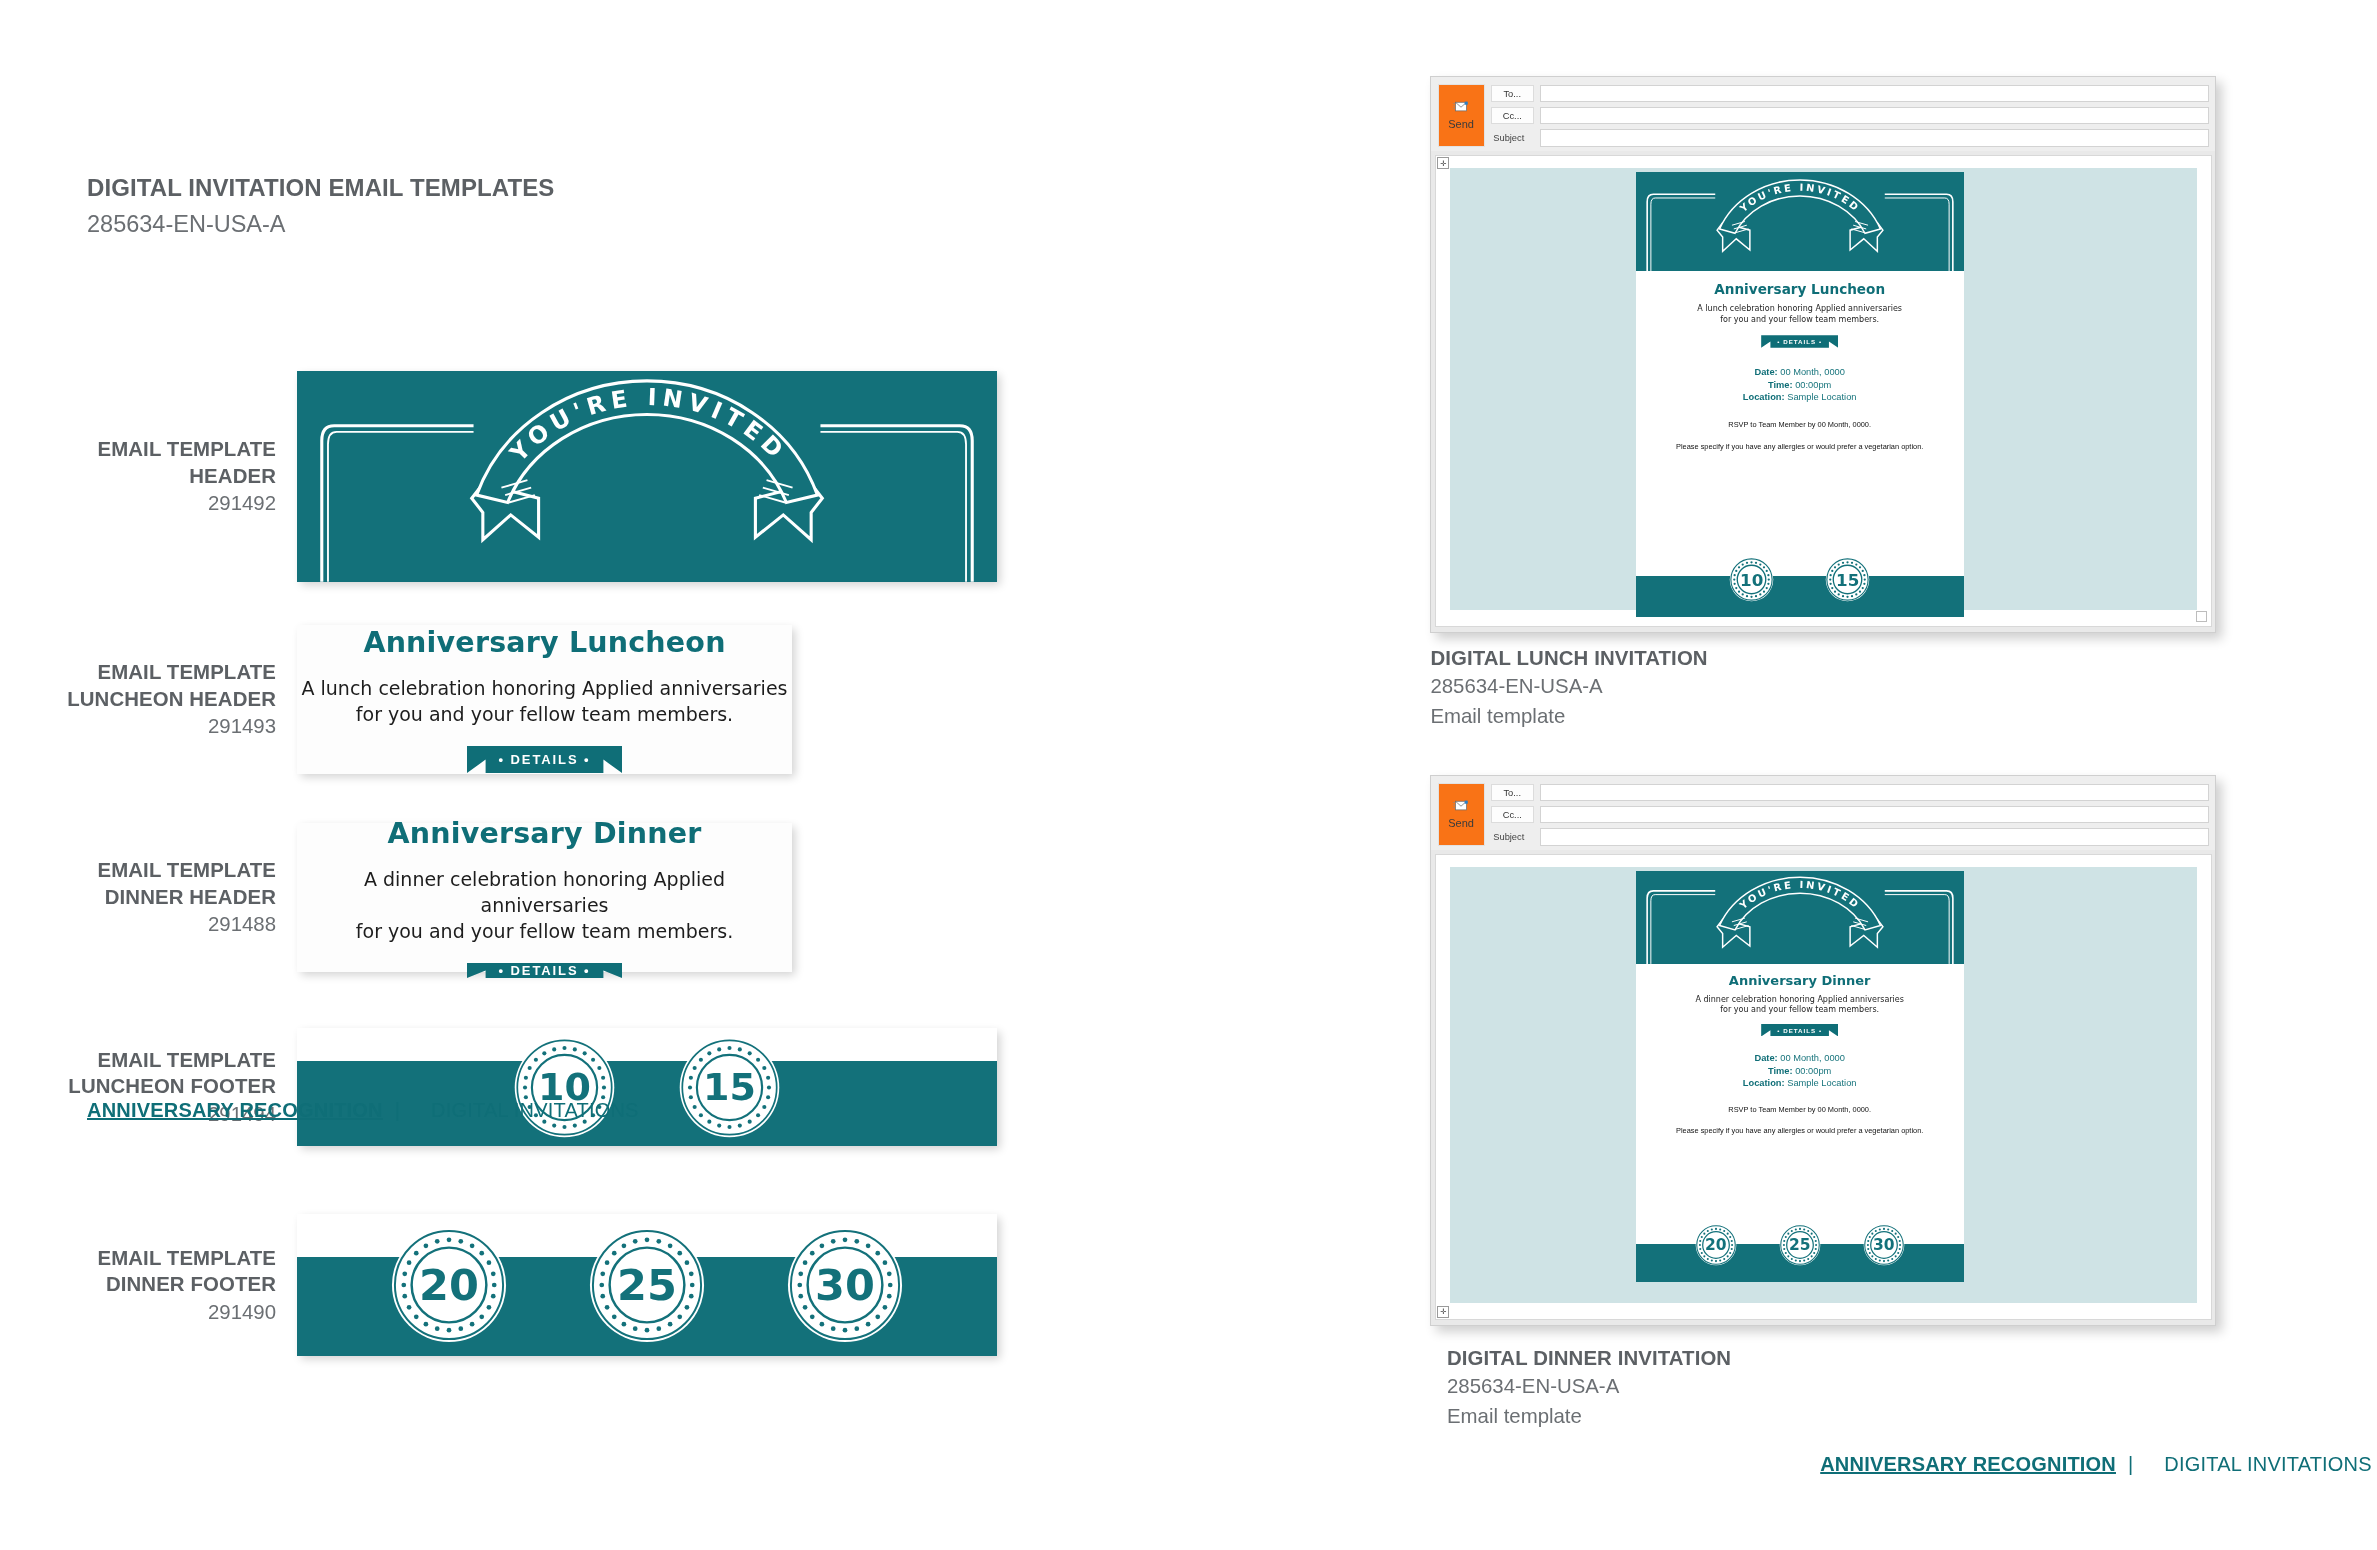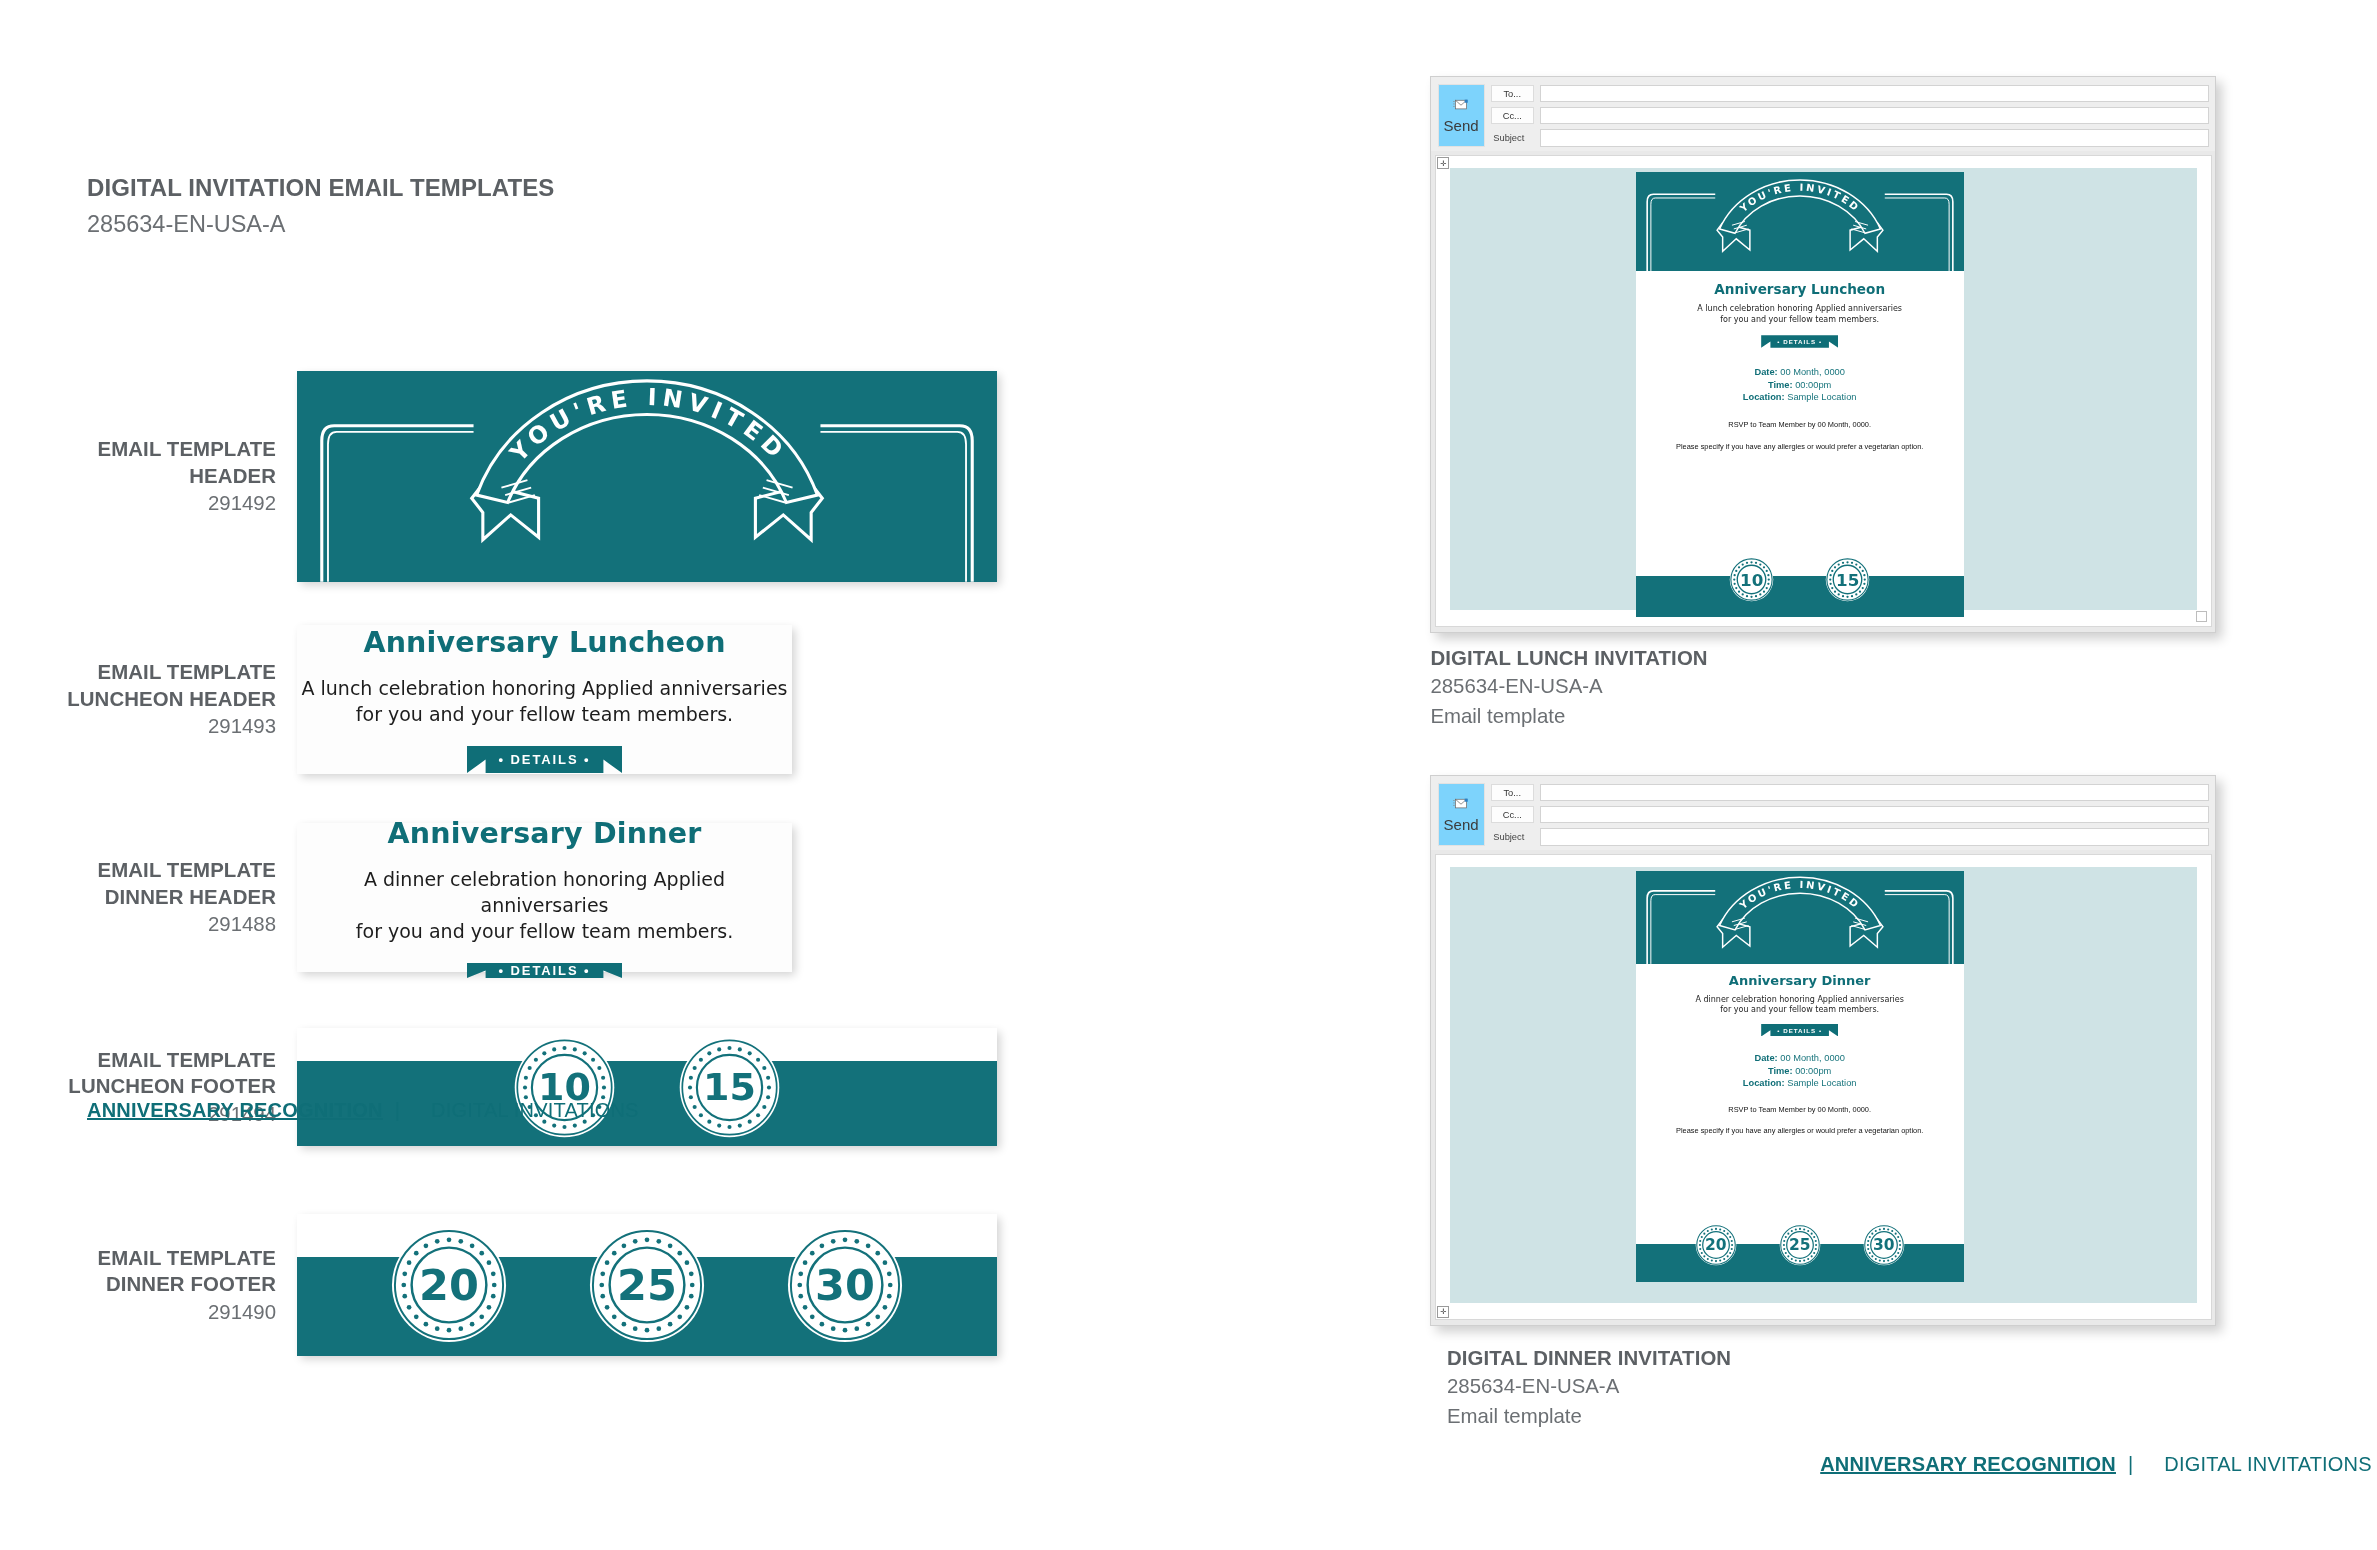--- a/index.html
+++ b/index.html
@@ -74,23 +74,23 @@
 
   .win{
     position:absolute;background:#e9e9e9;border:0.6px solid #cfcfcf;
     box-shadow:5.6px 5.6px 10.5px rgba(0,0,0,.19);box-sizing:border-box;
   }
   .win .chrome{
     position:relative;height:74px;background:#eeeeee;box-sizing:border-box;
     display:flex;padding:7.4px 6.2px 3.7px 6.2px;
   }
   .send-btn{
-    width:47px;background:#7dd3fc;border:0.6px solid #e2e2e2;box-sizing:border-box;
+    width:47px;background:#f97316;border:0.6px solid #e2e2e2;box-sizing:border-box;
     display:flex;flex-direction:column;align-items:center;justify-content:center;
-    color:#3b3b3b;font-size:15px;
+    color:#3b3b3b;font-size:11px;
   }
   .send-btn .env{margin-bottom:2.5px;}
   .addr{flex:1;display:flex;flex-direction:column;justify-content:space-between;padding-left:6.2px;}
   .addr-row{display:flex;align-items:center;height:18.6px;}
   .addr-btn{
     width:43px;height:17.3px;background:#fdfdfd;border:0.6px solid #dcdcdc;box-sizing:border-box;
     font-size:9.3px;color:#333;display:flex;align-items:center;justify-content:center;
   }
   .addr-lab{width:43px;font-size:9.3px;color:#444;padding-left:2.5px;box-sizing:border-box;}
   .addr-field{flex:1;height:17.3px;background:#ffffff;border:0.6px solid #d3d3d3;box-sizing:border-box;margin-left:6.2px;}

